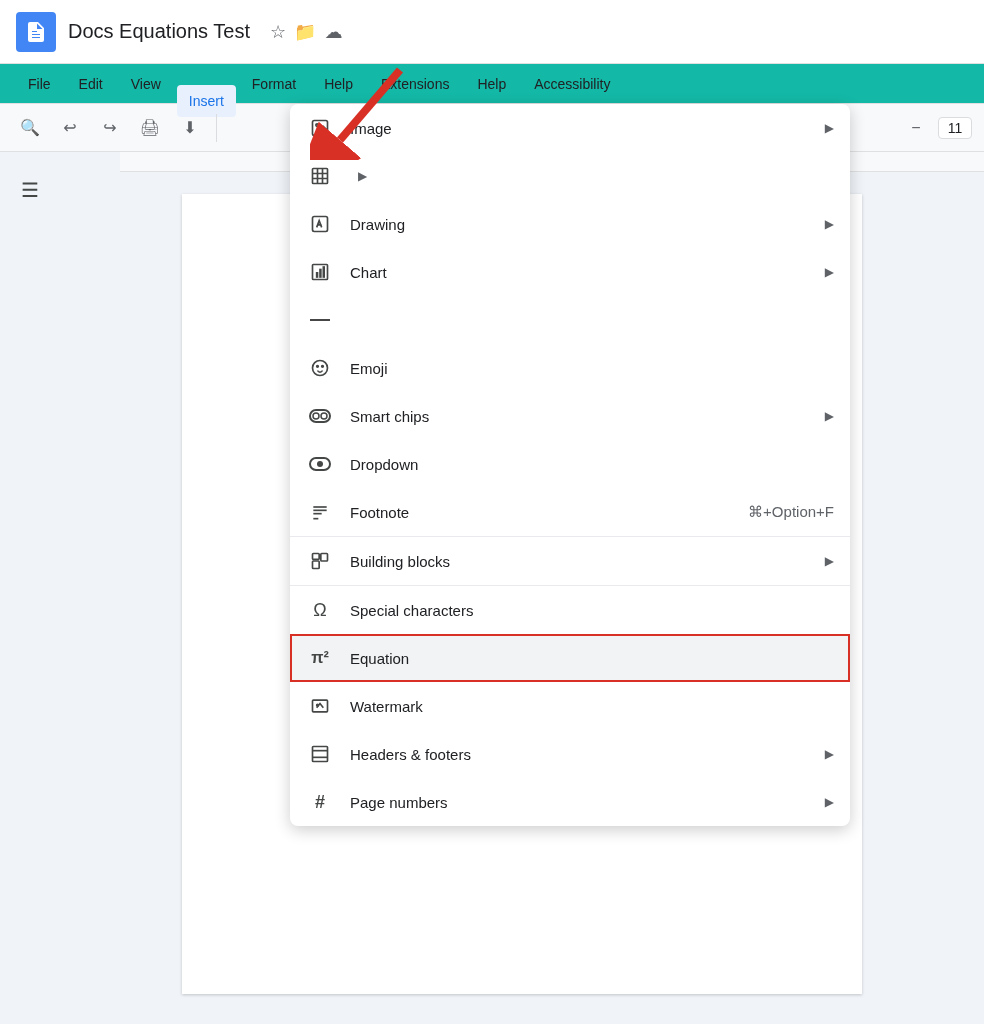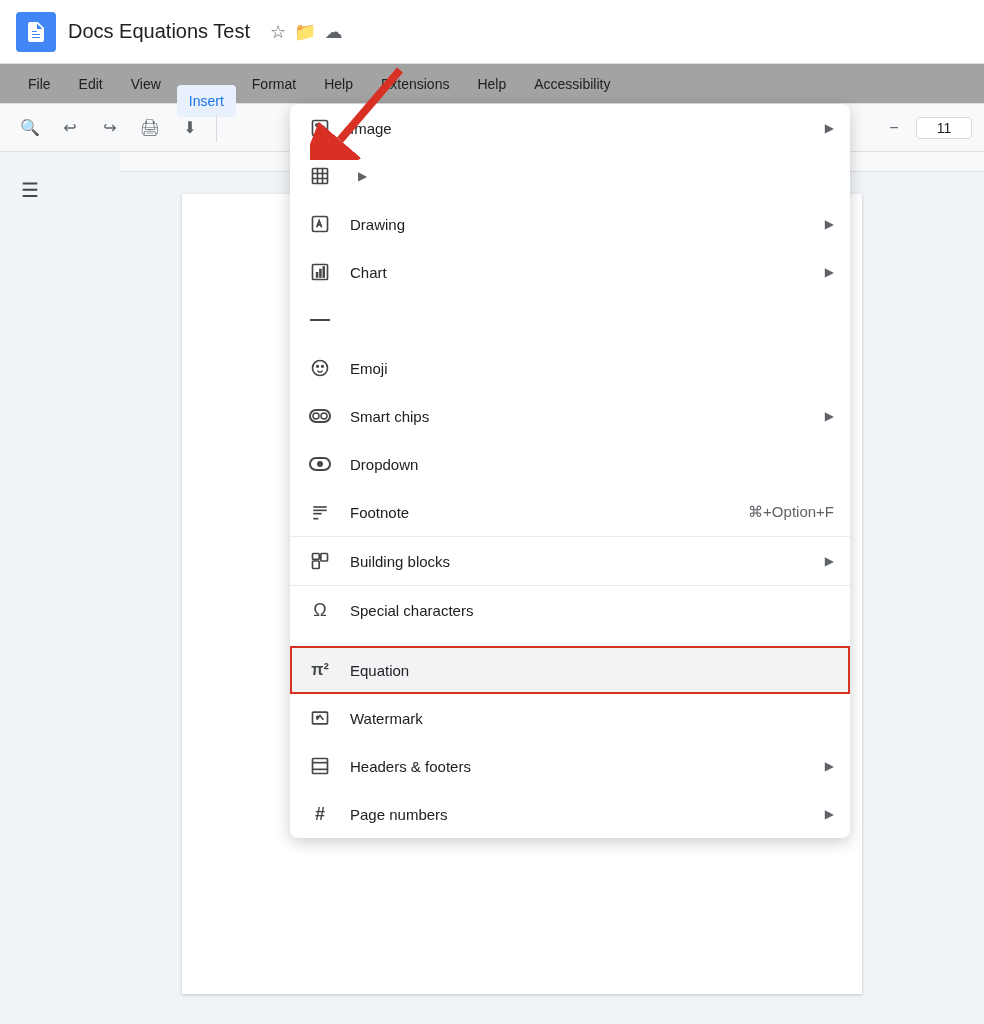--- a/index.html
+++ b/index.html
@@ -52,21 +52,21 @@
     }
     .spacer { flex: 1; }
     .top-bar-right {
       display: flex;
       align-items: center;
       gap: 8px;
     }
 
     
     .menu-bar {
-      background: #a3a3a3;
+      background: #14b8a6;
       height: 40px;
       display: flex;
       align-items: center;
       padding: 0 16px;
       gap: 4px;
       border-bottom: 1px solid #e0e0e0;
     }
     .menu-item {
       padding: 4px 12px;
       font-size: 14px;
@@ -118,21 +118,21 @@
       align-items: center;
       gap: 4px;
     }
     .font-size-box {
       border: 1px solid #dadce0;
       border-radius: 4px;
       padding: 2px 8px;
       font-size: 14px;
       color: #202124;
       background: white;
-      width: 56px;
+      width: 34px;
       text-align: center;
     }
 
     
     .doc-area {
       display: flex;
       height: calc(1024px - 152px);
       position: relative;
     }
 
@@ -212,21 +212,20 @@
       font-size: 15px;
       color: #202124;
       cursor: pointer;
       position: relative;
       min-height: 48px;
     }
     .dropdown-item.equation-highlighted {
       background: #f1f3f4;
       outline: 2px solid #d93025;
       outline-offset: -2px;
-      margin-top: 12px;
     }
 
     .menu-icon {
       width: 28px;
       height: 28px;
       display: flex;
       align-items: center;
       justify-content: center;
       margin-right: 16px;
       font-size: 18px;

